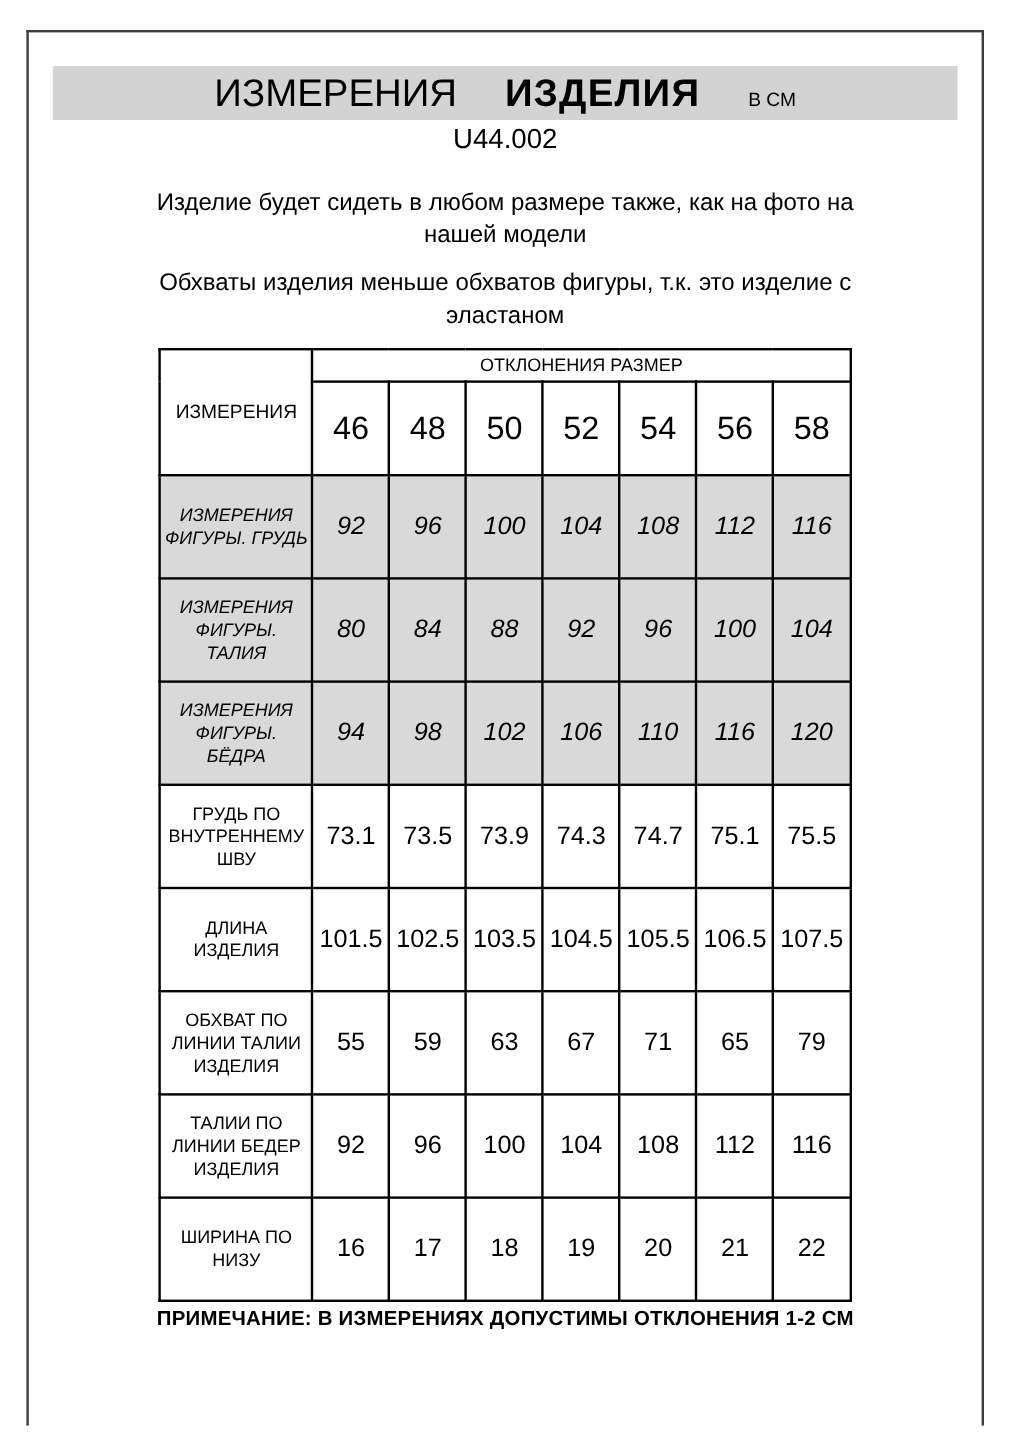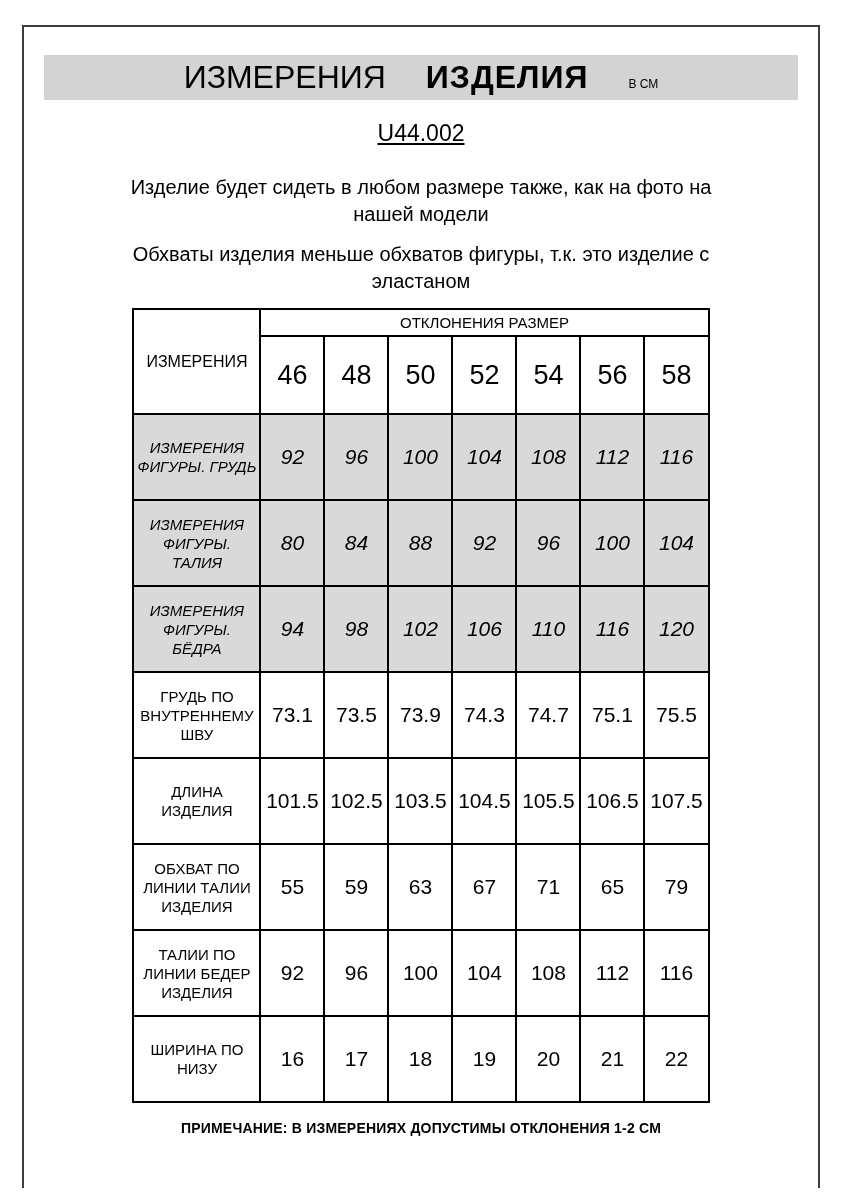--- a/index.html
+++ b/index.html
@@ -24,27 +24,26 @@
     height:45px;
     background:#d3d3d3;
     display:flex;
     justify-content:center;
     align-items:baseline;
     gap:40px;
     white-space:nowrap;
   }
   .band .t-reg  { font-size:32px; line-height:45px; font-weight:normal; }
   .band .t-bold { font-size:32px; line-height:45px; font-weight:bold; letter-spacing:1px; }
-  .band .t-unit { font-size:12px; line-height:45px; font-weight:normal; }
+  .band .t-unit { font-size:16px; line-height:45px; font-weight:normal; }
   .code {
-    margin-top:19px;
+    margin-top:1px;
     text-align:center;
     font-size:23px;
     line-height:28px;
-    text-decoration:underline;
   }
   .para {
     margin:27px auto 0;
     width:612px;
     text-align:center;
     font-size:20px;
     line-height:27px;
   }
   .para.second { margin-top:13px; }
   table.size-table {
@@ -64,23 +63,23 @@
   th.corner-cell { font-size:16px; font-weight:normal; }
   th.group-cell  { font-size:15px; font-weight:normal; }
   tr.sizes-row   { height:78px; }
   tr.sizes-row th { font-size:27px; font-weight:normal; }
   tbody tr       { height:86px; }
   td.row-label   { font-size:15px; line-height:19px; }
   td.value-cell  { font-size:21px; }
   tr.shaded td   { background:#d9d9d9; }
   tr.italic td   { font-style:italic;margin-left:11px; }
   .note {
-    margin-top:17px;
-    text-align:center;
-    font-size:14px;
+    margin-top:4px;
+    text-align:center;
+    font-size:17px;
     font-weight:bold;
     letter-spacing:0.2px;
   }
 </style>
 </head>
 <body>
 
 <div class="page">
   <div class="frame">
 

